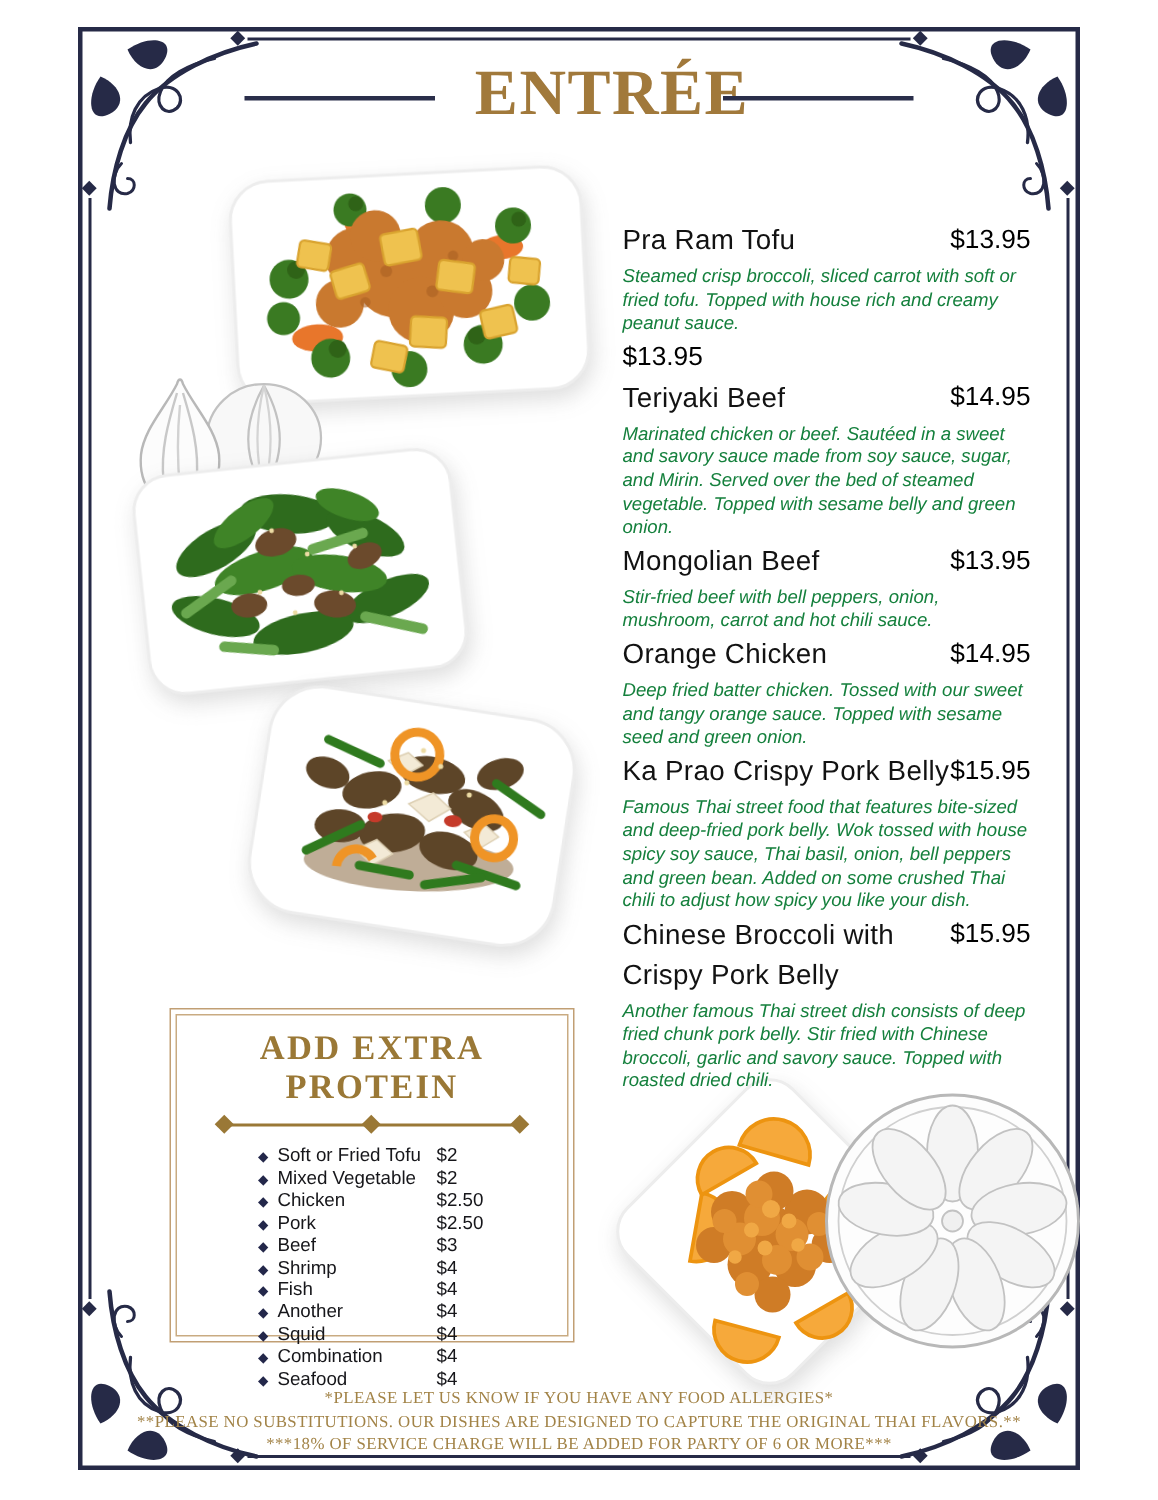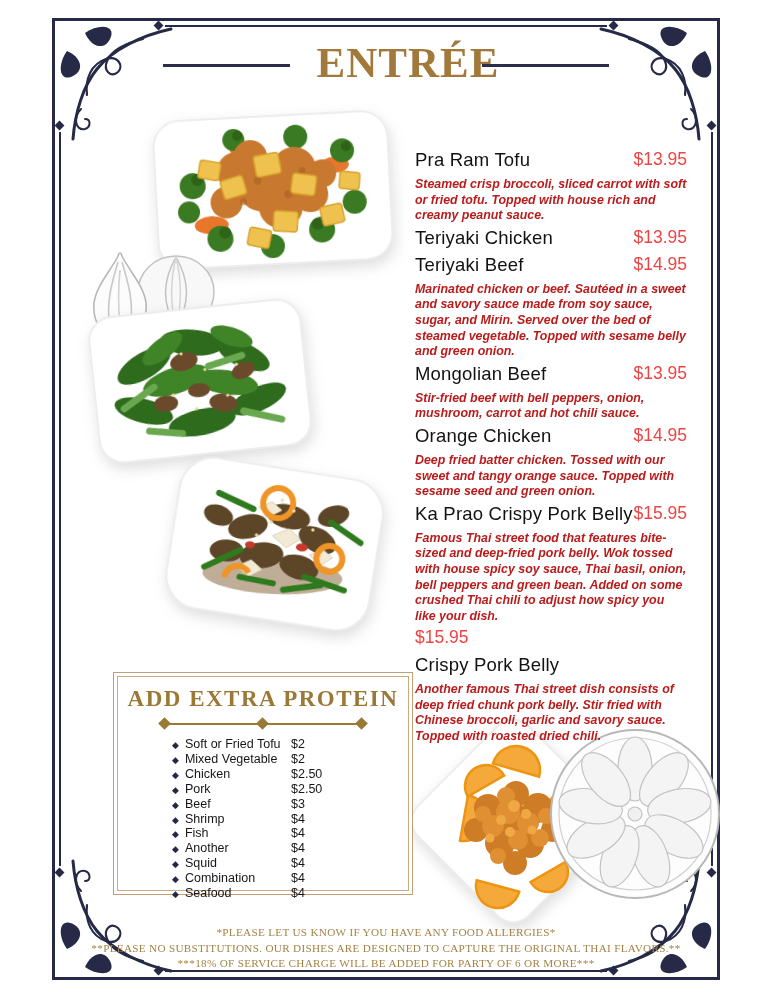--- a/index.html
+++ b/index.html
@@ -13,24 +13,24 @@
   .flourish{position:absolute;width:120px;height:120px;}
   
   .title{position:absolute;left:0;right:0;top:38px;text-align:center;
          font-family:"Liberation Serif",serif;font-weight:700;font-size:43px;
          letter-spacing:1px;color:#a1793b;padding-left:44px;}
   .title-line{position:absolute;top:64px;height:2.5px;background:#2a2e4a;width:127px;}
   
   .menu-col{position:absolute;left:415px;top:146px;width:272px;}
   .mrow{display:flex;justify-content:space-between;align-items:flex-start;line-height:27px;}
   .iname{font-size:18.5px;color:#121212;letter-spacing:.2px;}
-  .price{font-size:17.5px;color:#ef4444;}
-  .desc{font-style:italic;font-size:12.4px;line-height:15.6px;color:#b91c1c;margin:4px 0 0 0;font-weight:bold;}
-  
-  .pbox{position:absolute;left:113px;top:672px;width:300px;height:223px;
+  .price{font-size:17.5px;color:#000000;}
+  .desc{font-style:italic;font-size:12.4px;line-height:15.6px;color:#15803d;margin:4px 0 0 0;}
+  
+  .pbox{position:absolute;left:113px;top:672px;width:270px;height:223px;
         border:1.5px solid #c19f74;box-sizing:border-box;background:#fff;}
   .pbox::before{content:'';position:absolute;inset:3px;border:1px solid #c9ab82;pointer-events:none;}
   .ptitle{margin-top:13px;text-align:center;font-family:"Liberation Serif",serif;font-weight:700;
           font-size:23px;letter-spacing:1.5px;color:#9a7836;}
   .pdivider{position:relative;margin:7px auto 0 auto;width:206px;height:9px;}
   .pdivider .bar{position:absolute;top:4px;left:0;right:0;height:1.5px;background:#9a7836;}
   .gdiamond{position:absolute;top:0;width:9px;height:9px;background:#9a7836;transform:rotate(45deg);}
   .plist{margin-top:10px;}
   .prow{position:relative;padding-left:58px;line-height:13.9px;font-size:12.5px;color:#16161a;}
   .pbullet{color:#23274a;font-size:9px;margin-right:6px;}
@@ -328,21 +328,20 @@
   <div class="menu-col">
     <div class="item">
       <div class="mrow">
         <span class="iname">Pra Ram Tofu</span>
         <span class="price">$13.95</span>
       </div>
       <p class="desc">Steamed crisp broccoli, sliced carrot with soft or fried tofu. Topped with house rich and creamy peanut sauce.</p>
     </div>
     <div class="item">
       <div class="mrow">
-        <span class="iname">Teriyaki Chicken</span>
         <span class="price">$13.95</span>
       </div>
       <div class="mrow">
         <span class="iname">Teriyaki Beef</span>
         <span class="price">$14.95</span>
       </div>
       <p class="desc">Marinated chicken or beef. Sautéed in a sweet and savory sauce made from soy sauce, sugar, and Mirin. Served over the bed of steamed vegetable. Topped with sesame belly and green onion.</p>
     </div>
     <div class="item">
       <div class="mrow">
@@ -360,20 +359,21 @@
     </div>
     <div class="item">
       <div class="mrow">
         <span class="iname">Ka Prao Crispy Pork Belly</span>
         <span class="price">$15.95</span>
       </div>
       <p class="desc">Famous Thai street food that features bite-sized and deep-fried pork belly. Wok tossed with house spicy soy sauce, Thai basil, onion, bell peppers and green bean. Added on some crushed Thai chili to adjust how spicy you like your dish.</p>
     </div>
     <div class="item">
       <div class="mrow">
+        <span class="iname">Chinese Broccoli with</span>
         <span class="price">$15.95</span>
       </div>
       <div class="mrow">
         <span class="iname">Crispy Pork Belly</span>
       </div>
       <p class="desc">Another famous Thai street dish consists of deep fried chunk pork belly. Stir fried with Chinese broccoli, garlic and savory sauce. Topped with roasted dried chili.</p>
     </div>
   </div>
 
   <div class="pbox">

